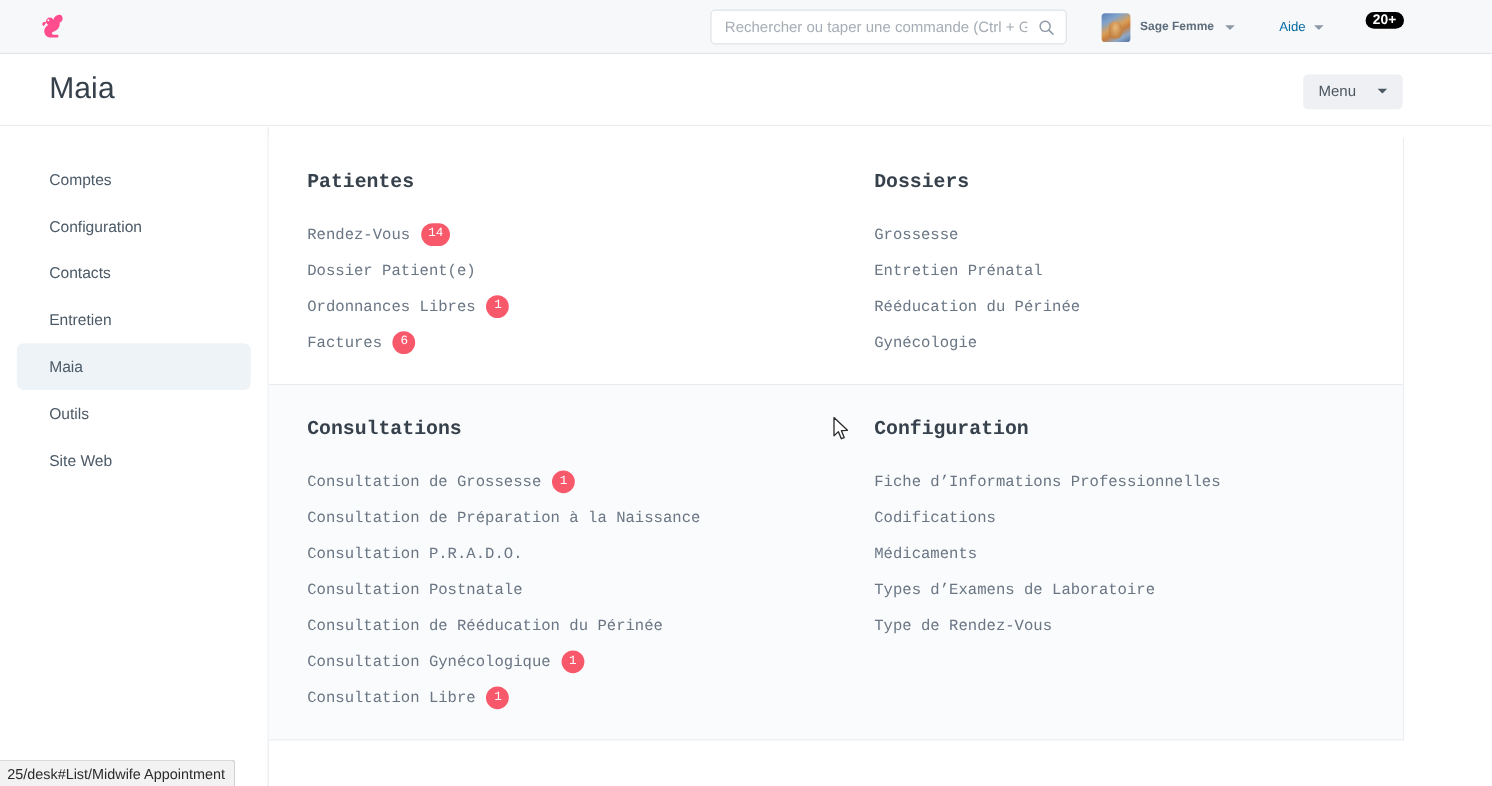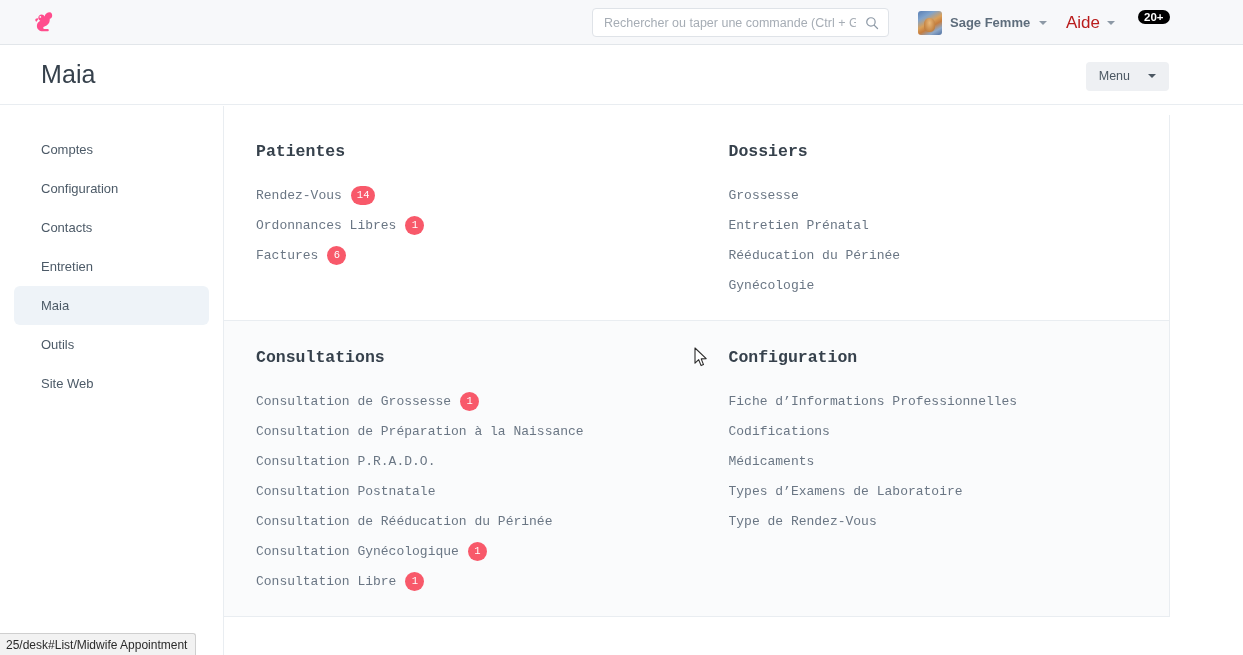--- a/index.html
+++ b/index.html
@@ -68,38 +68,38 @@
     position: relative;
   }
   .avatar::after {
     content: "";
     position: absolute; left: 6px; top: 7px;
     width: 11px; height: 14px;
     border-radius: 45% 45% 40% 40%;
     background: radial-gradient(ellipse at 50% 35%, #e8b87a 0%, #c98a4a 60%, #a96c33 100%);
   }
   .user-name {
-    font-size: 13px; font-weight: bold;
+    font-size: 10px; font-weight: bold;
     color: #5e6d7c; white-space: nowrap; text-align: center;
   }
   .caret {
     width: 0; height: 0;
     border-left: 4px solid transparent;
     border-right: 4px solid transparent;
     border-top: 4px solid #8d99a6;
     margin-left: 1px;
   }
 
   .help-menu {
     position: absolute; left: 1066px; top: 6px;
     height: 33px;
     display: flex; align-items: center; gap: 6px;
     cursor: pointer;
   }
-  .help-label { font-size: 17px; color: #b91c1c; }
+  .help-label { font-size: 11px; color: #0369a1; }
 
   .notif-badge {
     position: absolute; left: 1138px; top: 10px;
     min-width: 29px; height: 14px;
     background: #000000;
     border-radius: 8px;
     display: flex; align-items: center; justify-content: center;
     color: #ffffff; font-size: 11.5px; font-weight: bold;
     padding: 0 6px;
     cursor: pointer;
@@ -295,20 +295,23 @@
 
   <div class="card-section top">
 
     <div class="col">
       <div class="col-title">Patientes</div>
       <div class="link-row">
         <span class="link-label">Rendez-Vous</span>
         <span class="count-badge">14</span>
       </div>
       <div class="link-row">
+        <span class="link-label">Dossier Patient(e)</span>
+      </div>
+      <div class="link-row">
         <span class="link-label">Ordonnances Libres</span>
         <span class="count-badge">1</span>
       </div>
       <div class="link-row">
         <span class="link-label">Factures</span>
         <span class="count-badge">6</span>
       </div>
     </div>
 
     <div class="col">

